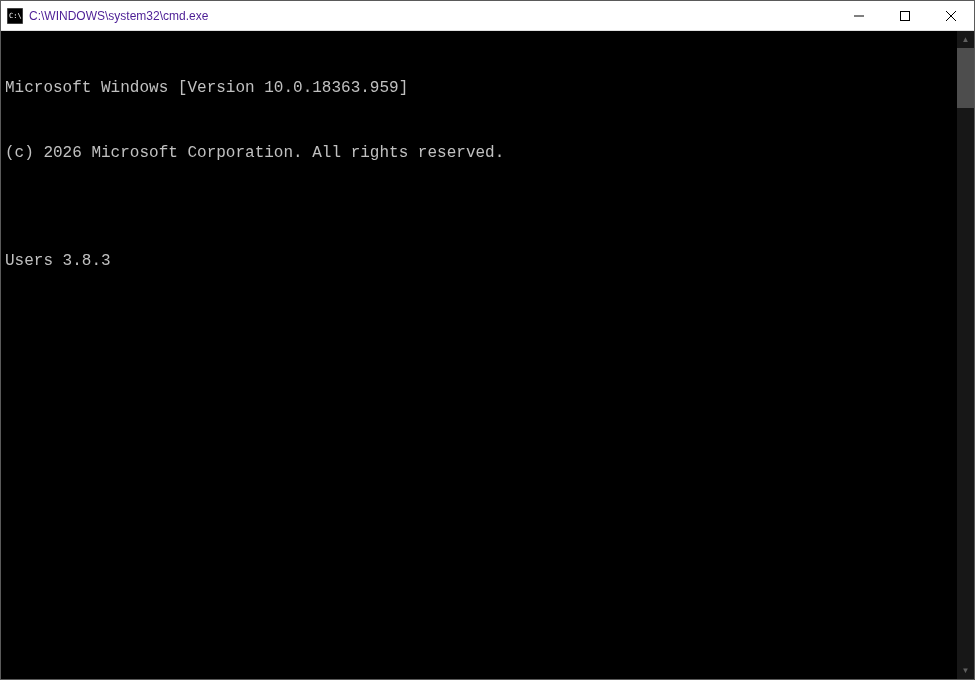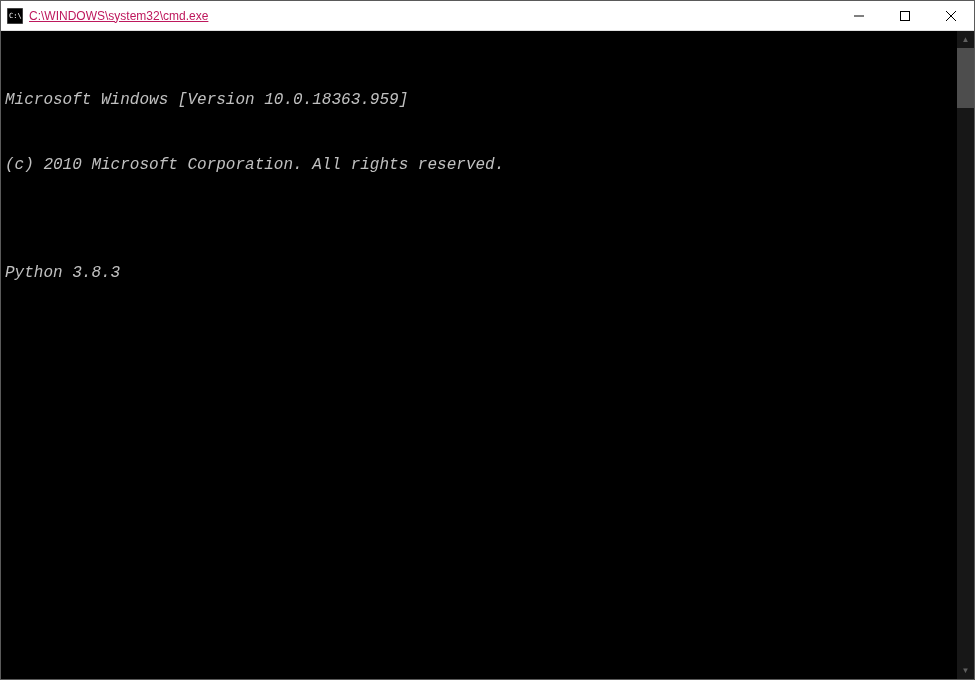--- a/index.html
+++ b/index.html
@@ -33,23 +33,22 @@
     .app-icon {
       width: 16px;
       height: 16px;
       margin-right: 6px;
       display: flex;
       align-items: center;
       justify-content: center;
     }
     .title-text {
       font-size: 12px;
-      color: #be185d;
+      color: #4c1d95;
       flex: 1;
-      text-decoration: underline;
     }
     .window-controls {
       display: flex;
       height: 100%;
     }
     .win-btn {
       width: 46px;
       height: 100%;
       display: flex;
       align-items: center;
@@ -60,28 +59,27 @@
       cursor: pointer;
     }
     .terminal-area {
       flex: 1;
       display: flex;
       background: #000000;
       position: relative;
     }
     .terminal-content {
       flex: 1;
-      padding: 16px 4px 0 4px;
+      padding: 4px 4px 0 4px;
       font-family: "Consolas", "Courier New", monospace;
       font-size: 16px;
       line-height: 1.35;
       color: #c0c0c0;
       white-space: pre;
       overflow: hidden;
-      font-style: italic;
     }
     .terminal-line {
       display: block;
     }
     .scrollbar {
       width: 17px;
       background: #171717;
       position: relative;
     }
     .scroll-thumb {
@@ -141,23 +139,23 @@
         <svg width="10" height="10" viewBox="0 0 10 10">
             <line x1="0" y1="0" x2="10" y2="10" stroke="#000" stroke-width="1"></line>
             <line x1="10" y1="0" x2="0" y2="10" stroke="#000" stroke-width="1"></line>
           </svg>
       </div>
     </div>
   </div>
   <div class="terminal-area">
     <div class="terminal-content">
       <span class="terminal-line">Microsoft Windows [Version 10.0.18363.959]</span>
-      <span class="terminal-line">(c) 2010 Microsoft Corporation. All rights reserved.</span>
+      <span class="terminal-line">(c) 2026 Microsoft Corporation. All rights reserved.</span>
       <span class="terminal-line"></span>
-      <span class="terminal-line">Python 3.8.3</span>
+      <span class="terminal-line">Users 3.8.3</span>
       <span class="terminal-line"></span>
     </div>
     <div class="scrollbar">
       <div class="scroll-arrow up">▲</div>
       <div class="scroll-thumb"></div>
       <div class="scroll-arrow down">▼</div>
     </div>
   </div>
 </div>
 

